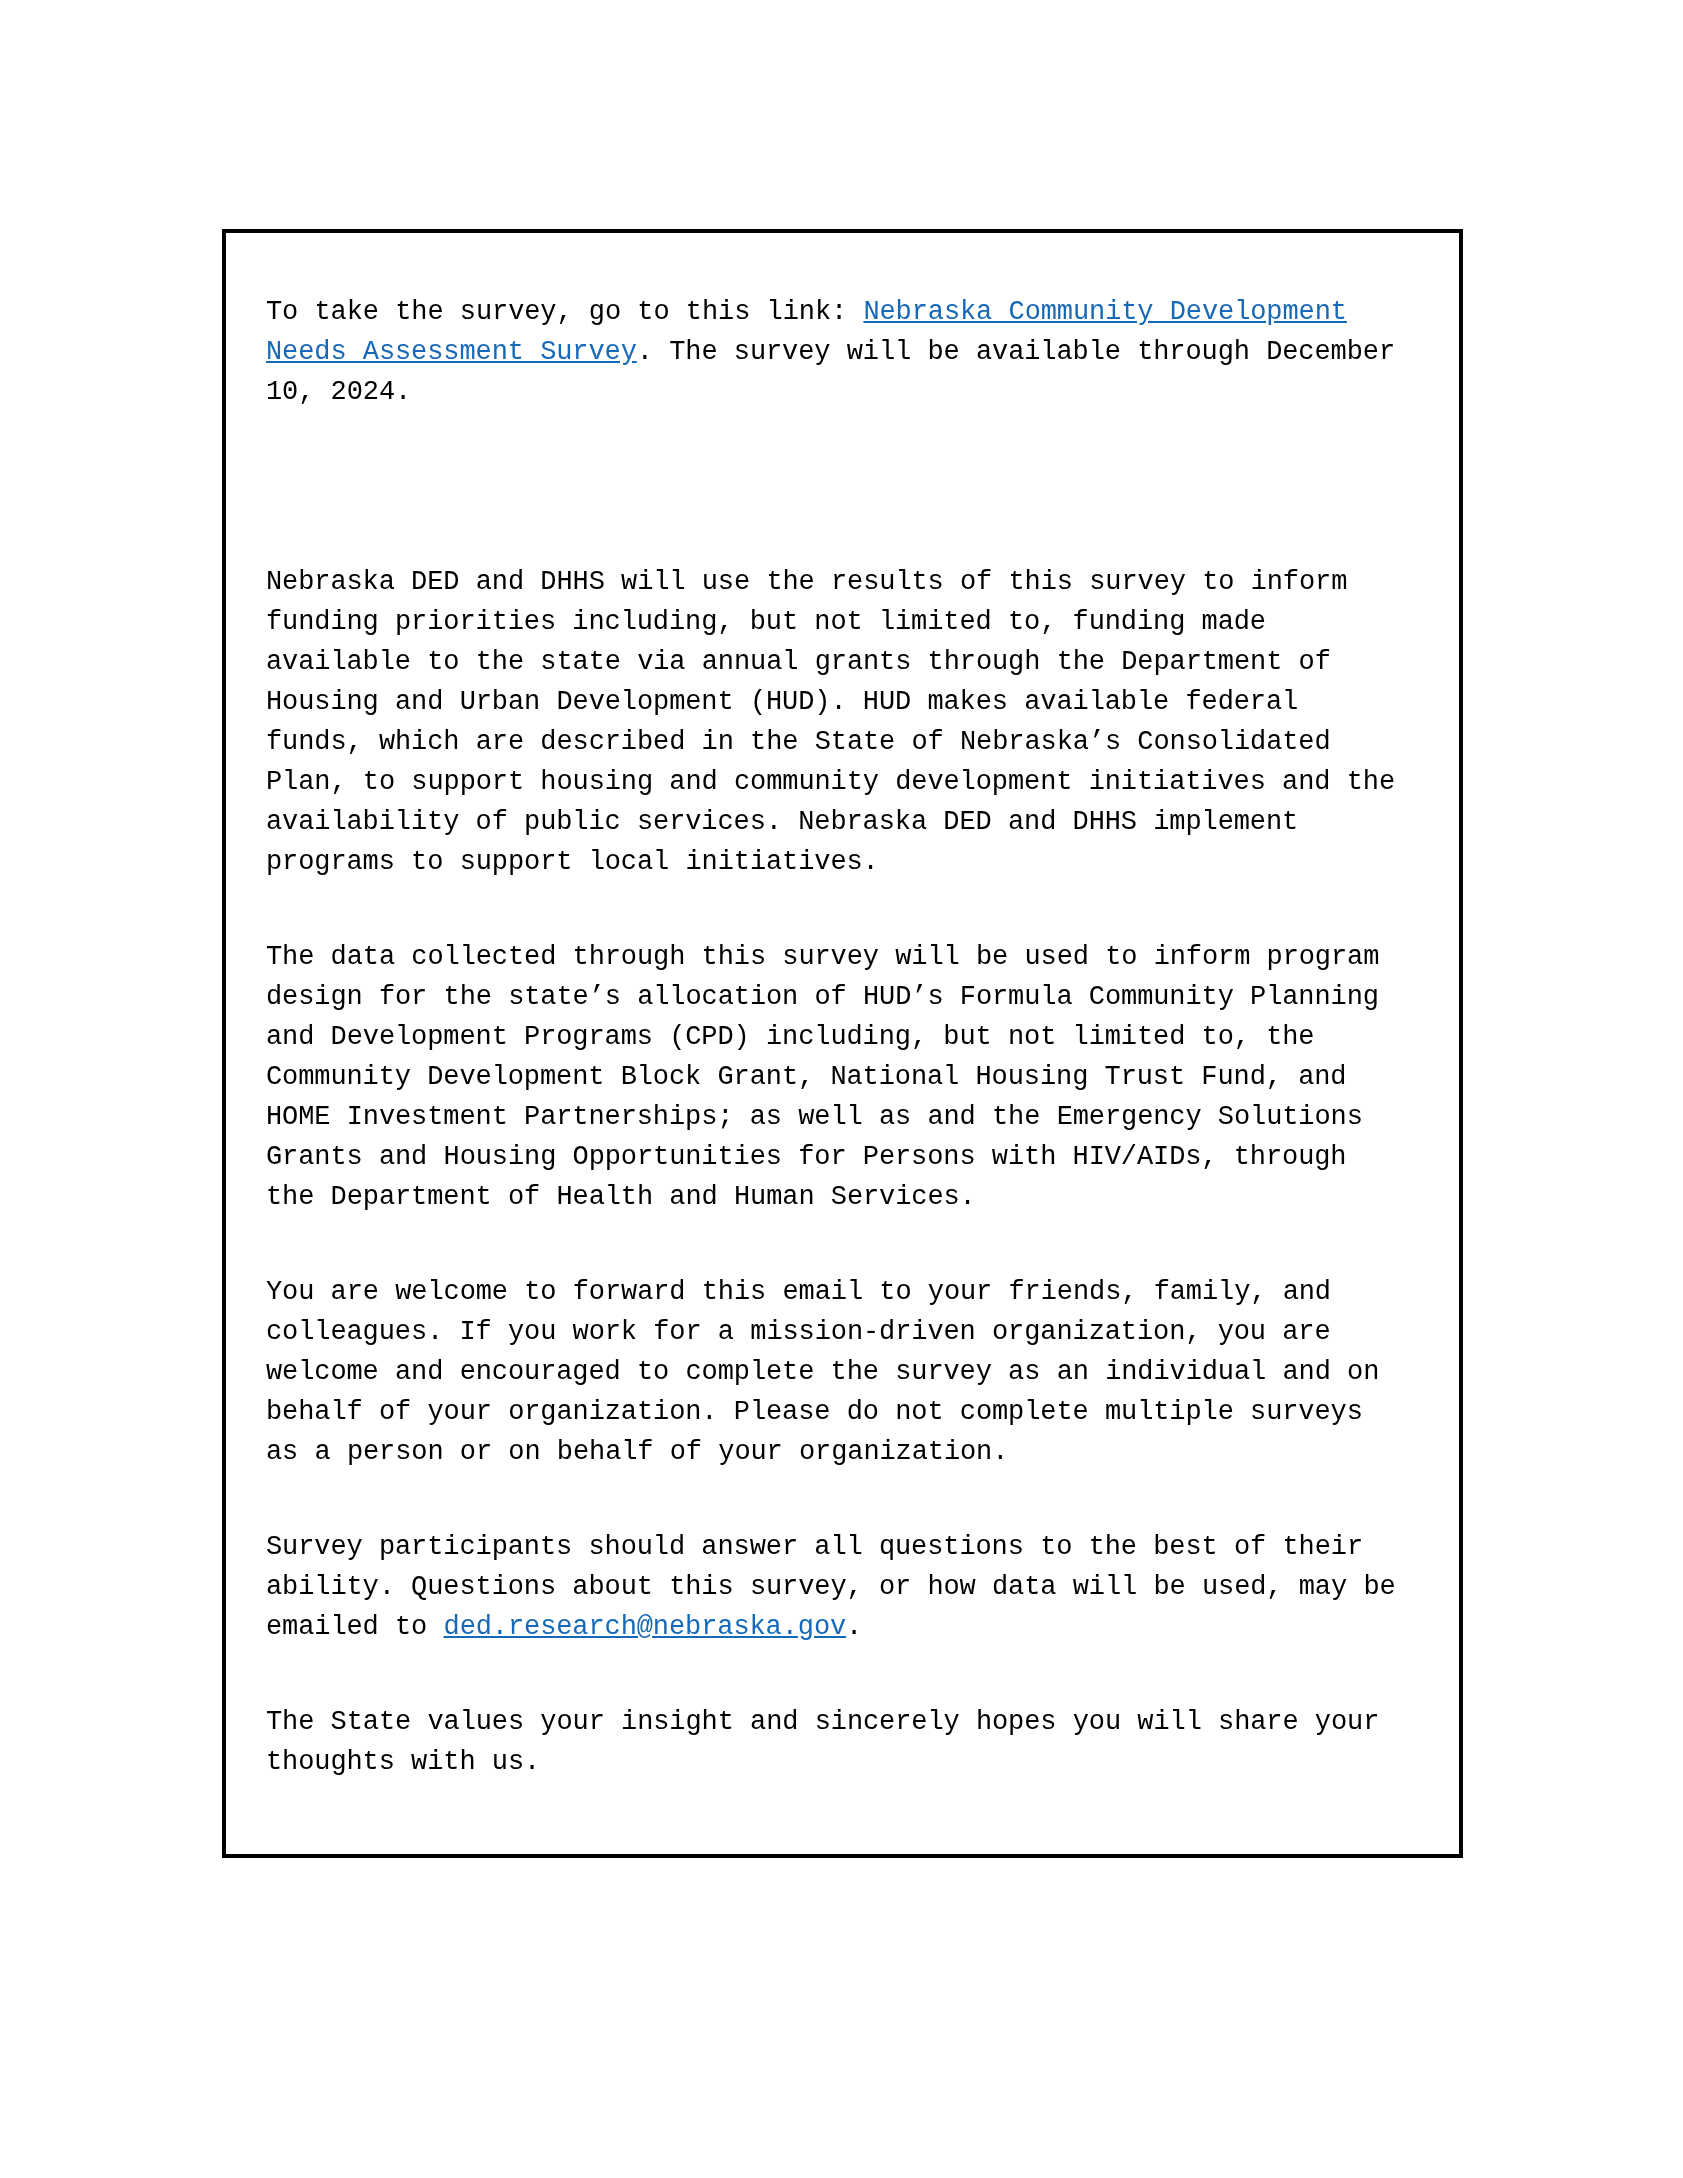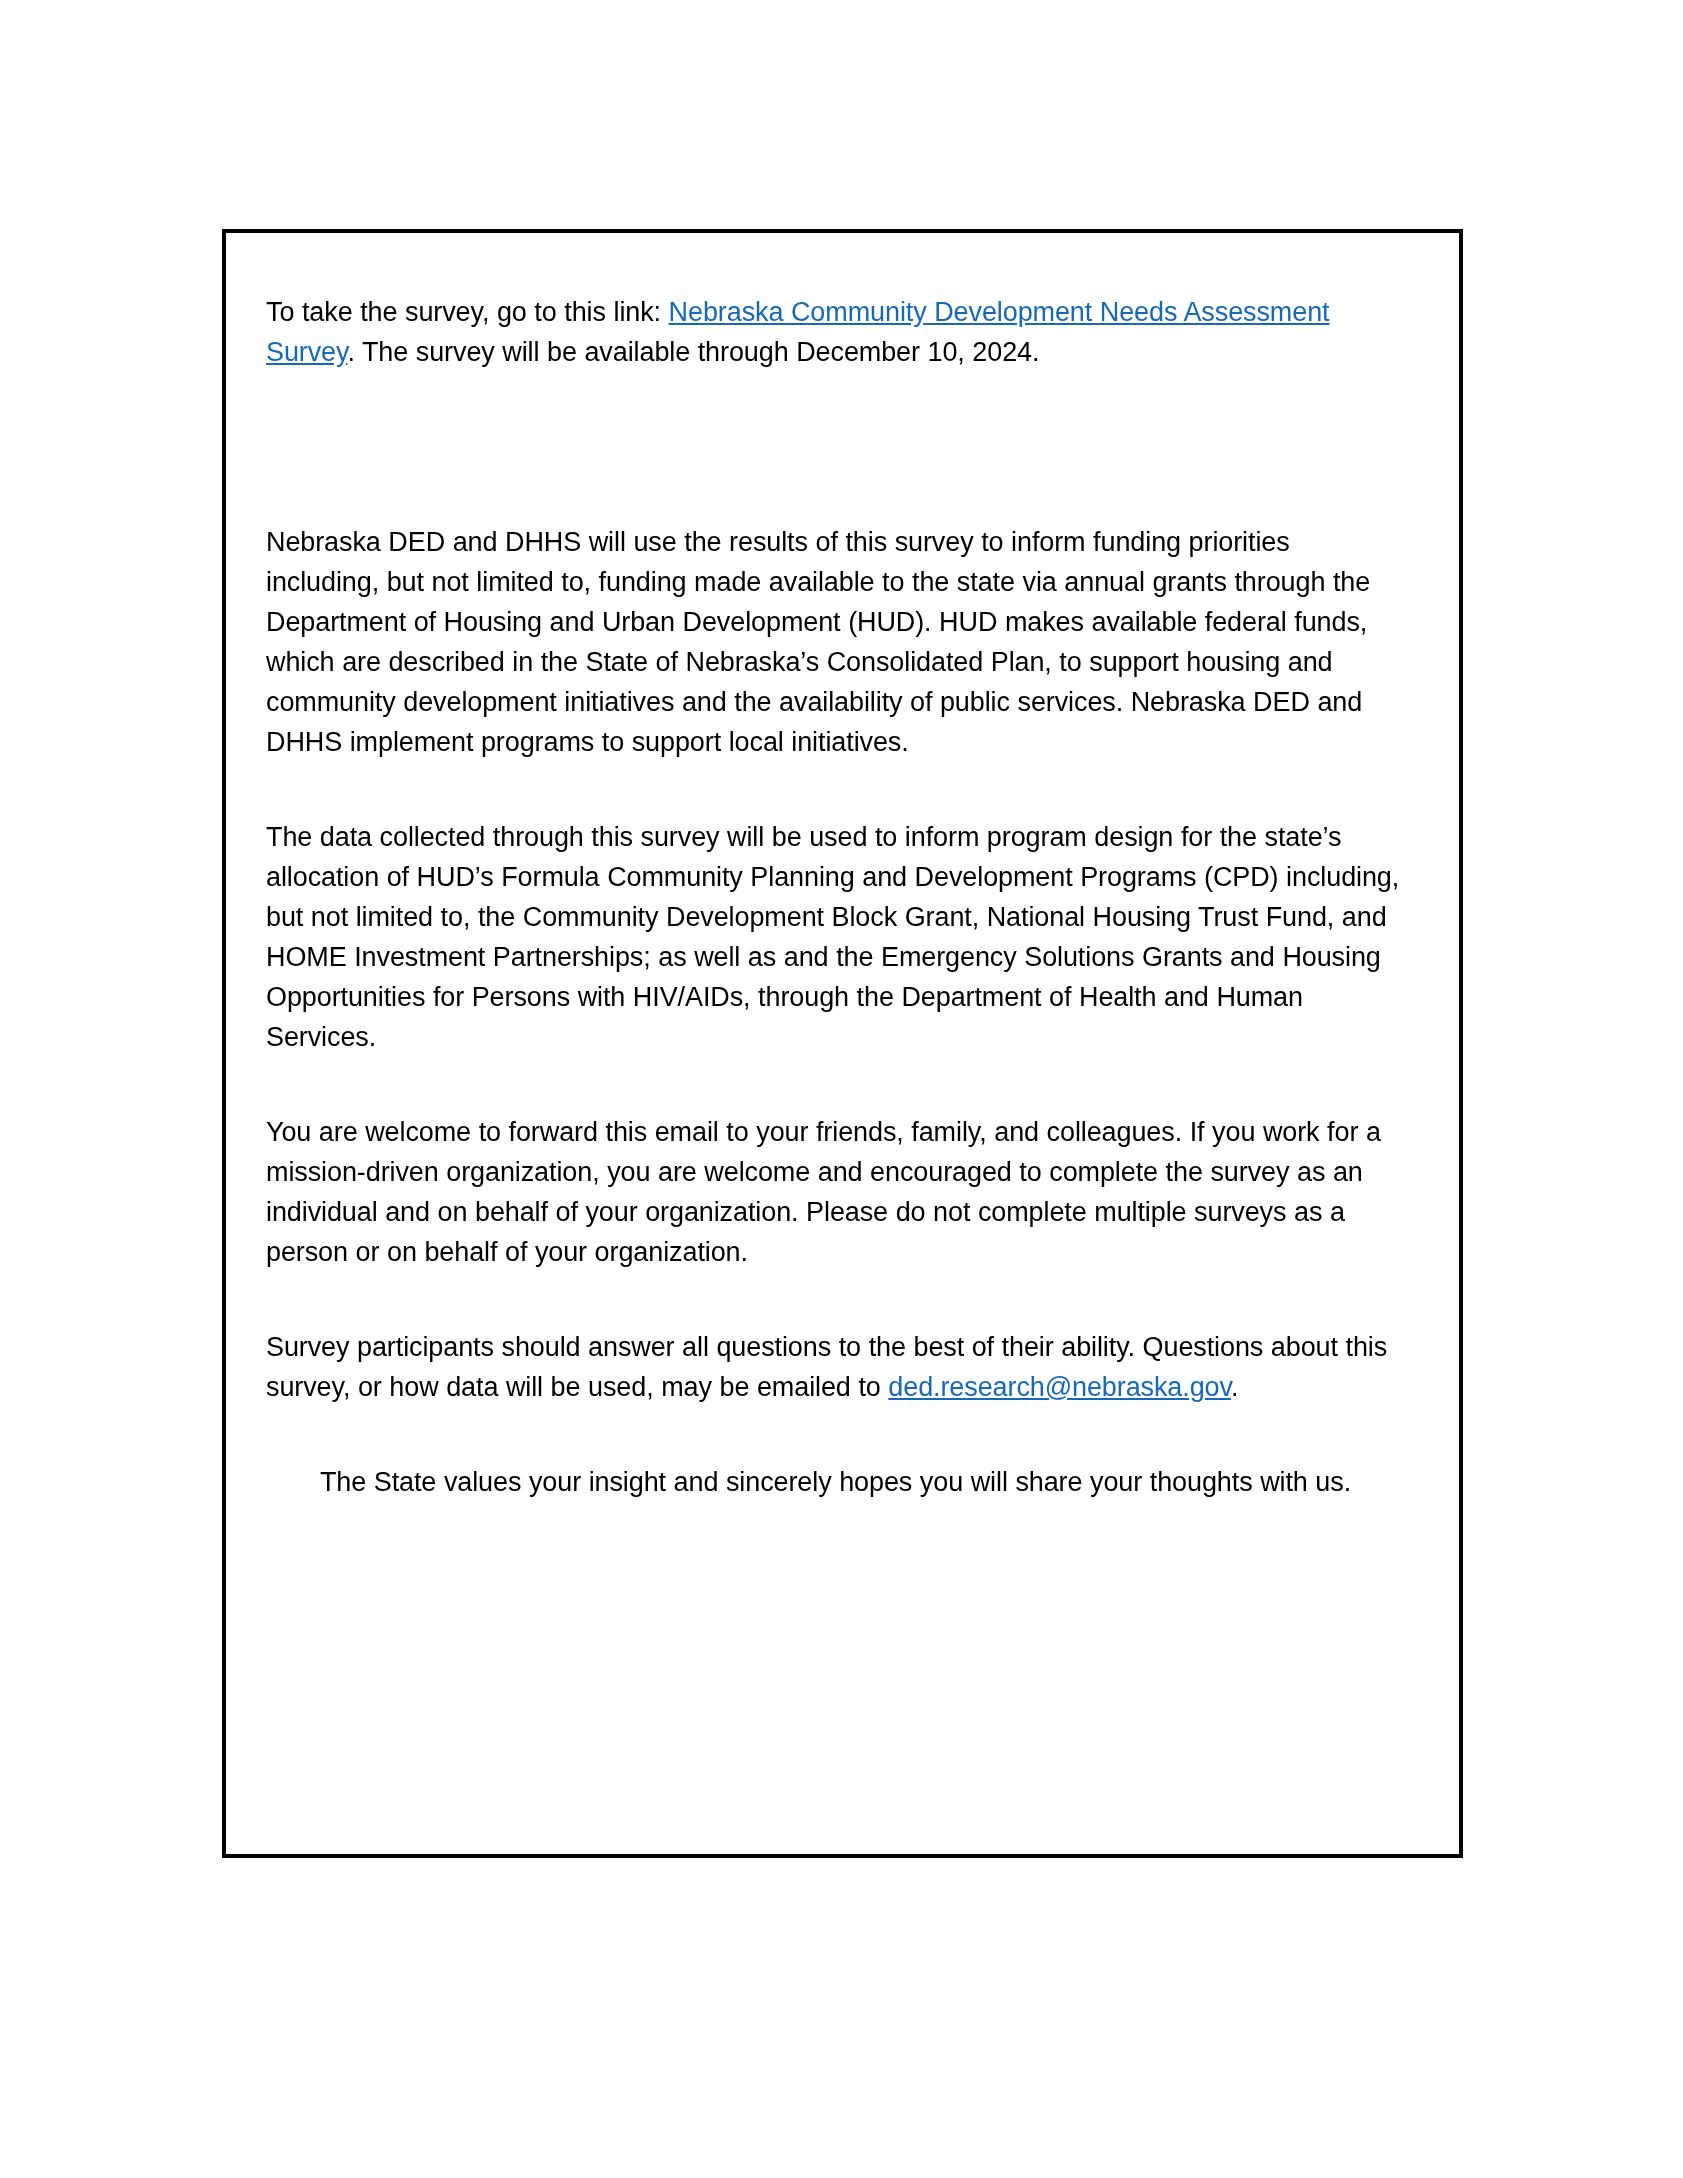--- a/index.html
+++ b/index.html
@@ -13,20 +13,21 @@
     font-family: "Liberation Sans", sans-serif;
     -webkit-font-smoothing: antialiased;
   }
 
   #page {
     position: relative;
     width: 1683px;
     height: 2178px;
     background: #ffffff;
     overflow: hidden;
+    font-family: Liberation Mono, monospace;
   }
 
   
   #doc-box {
     position: absolute;
     left: 222px;
     top: 229px;
     width: 1241px;
     height: 1629px;
     border: 4px solid #000000;
@@ -45,21 +46,20 @@
     margin: 0 0 40px 0;
     font-size: 27px;
     line-height: 40px;
     color: #000000;
     letter-spacing: -0.1px;
     word-spacing: 0.2px;
     font-weight: 400;
   }
   p.para:last-child {
     margin-bottom: 16px;
-    text-align: center;
   }
   p.para.gap-3 { margin-bottom: 55px; }
 
   a.doclink {
     color: #1668B8;
     text-decoration: underline;
     text-underline-offset: 2px;
     cursor: pointer;
   }
 

